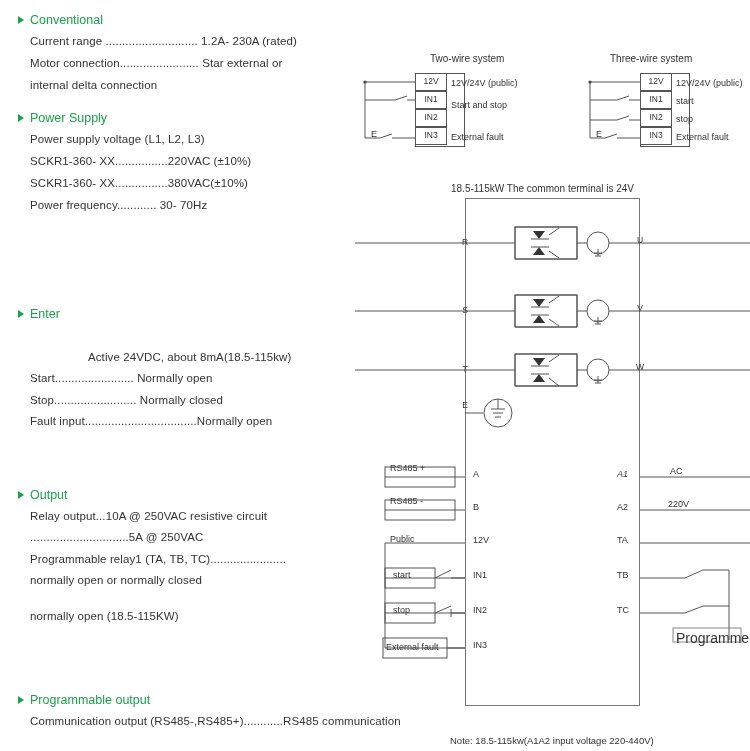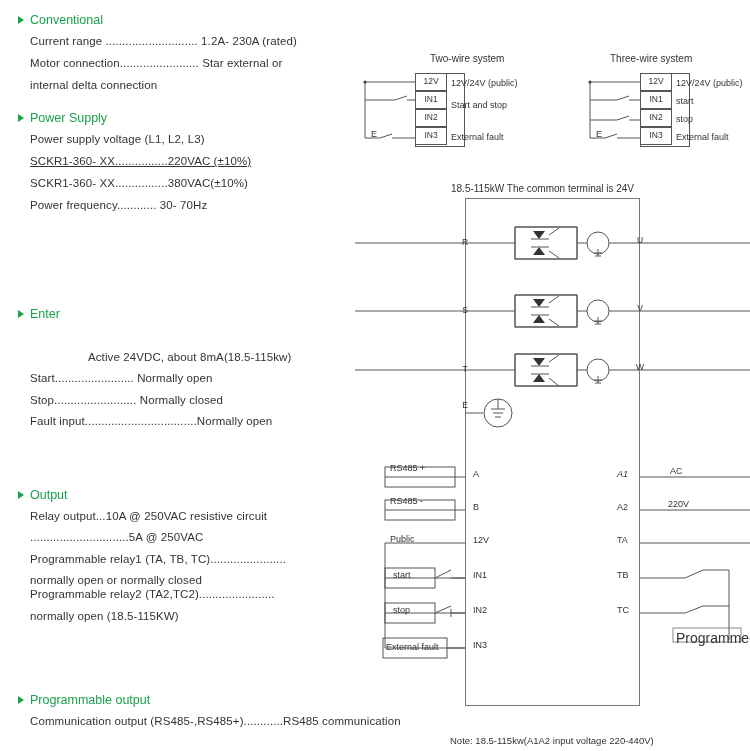--- a/index.html
+++ b/index.html
@@ -110,42 +110,41 @@
     </div>
     <div class="spec-line" style="left:30px; top:35px;">Current range ............................ 1.2A- 230A (rated)</div>
     <div class="spec-line" style="left:30px; top:57px;">Motor connection........................ Star external or</div>
     <div class="spec-line" style="left:30px; top:79px;">internal delta connection</div>
 
     <div class="sec-head" style="left:18px; top:111px;">
       <span class="arrow"></span>
       <span>Power Supply</span>
     </div>
     <div class="spec-line" style="left:30px; top:133px;">Power supply voltage (L1, L2, L3)</div>
-    <div class="spec-line" style="left:30px; top:155px;text-decoration:underline;">SCKR1-360- XX................220VAC (±10%)</div>
+    <div class="spec-line" style="left:30px; top:155px;">SCKR1-360- XX................220VAC (±10%)</div>
     <div class="spec-line" style="left:30px; top:177px;">SCKR1-360- XX................380VAC(±10%)</div>
     <div class="spec-line" style="left:30px; top:199px;">Power frequency............ 30- 70Hz</div>
 
     <div class="sec-head" style="left:18px; top:307px;">
       <span class="arrow"></span>
       <span>Enter</span>
     </div>
     <div class="spec-line" style="left:88px; top:351px;">Active 24VDC, about 8mA(18.5-115kw)</div>
     <div class="spec-line" style="left:30px; top:372px;">Start........................ Normally open</div>
     <div class="spec-line" style="left:30px; top:394px;">Stop......................... Normally closed</div>
     <div class="spec-line" style="left:30px; top:415px;">Fault input..................................Normally open</div>
 
     <div class="sec-head" style="left:18px; top:488px;">
       <span class="arrow"></span>
       <span>Output</span>
     </div>
     <div class="spec-line" style="left:30px; top:510px;">Relay output...10A @ 250VAC resistive circuit</div>
     <div class="spec-line" style="left:30px; top:531px;">..............................5A @ 250VAC</div>
     <div class="spec-line" style="left:30px; top:553px;">Programmable relay1 (TA, TB, TC).......................</div>
     <div class="spec-line" style="left:30px; top:574px;">normally open or normally closed</div>
-    <div class="spec-line" style="left:30px; top:588px;">Programmable relay2 (TA2,TC2).......................</div>
     <div class="spec-line" style="left:30px; top:610px;">normally open (18.5-115KW)</div>
 
     <div class="sec-head" style="left:18px; top:693px;">
       <span class="arrow"></span>
       <span>Programmable output</span>
     </div>
     <div class="spec-line" style="left:30px; top:715px;">Communication output (RS485-,RS485+)............RS485 communication</div>
   </div>
 
   <div class="diagram">

